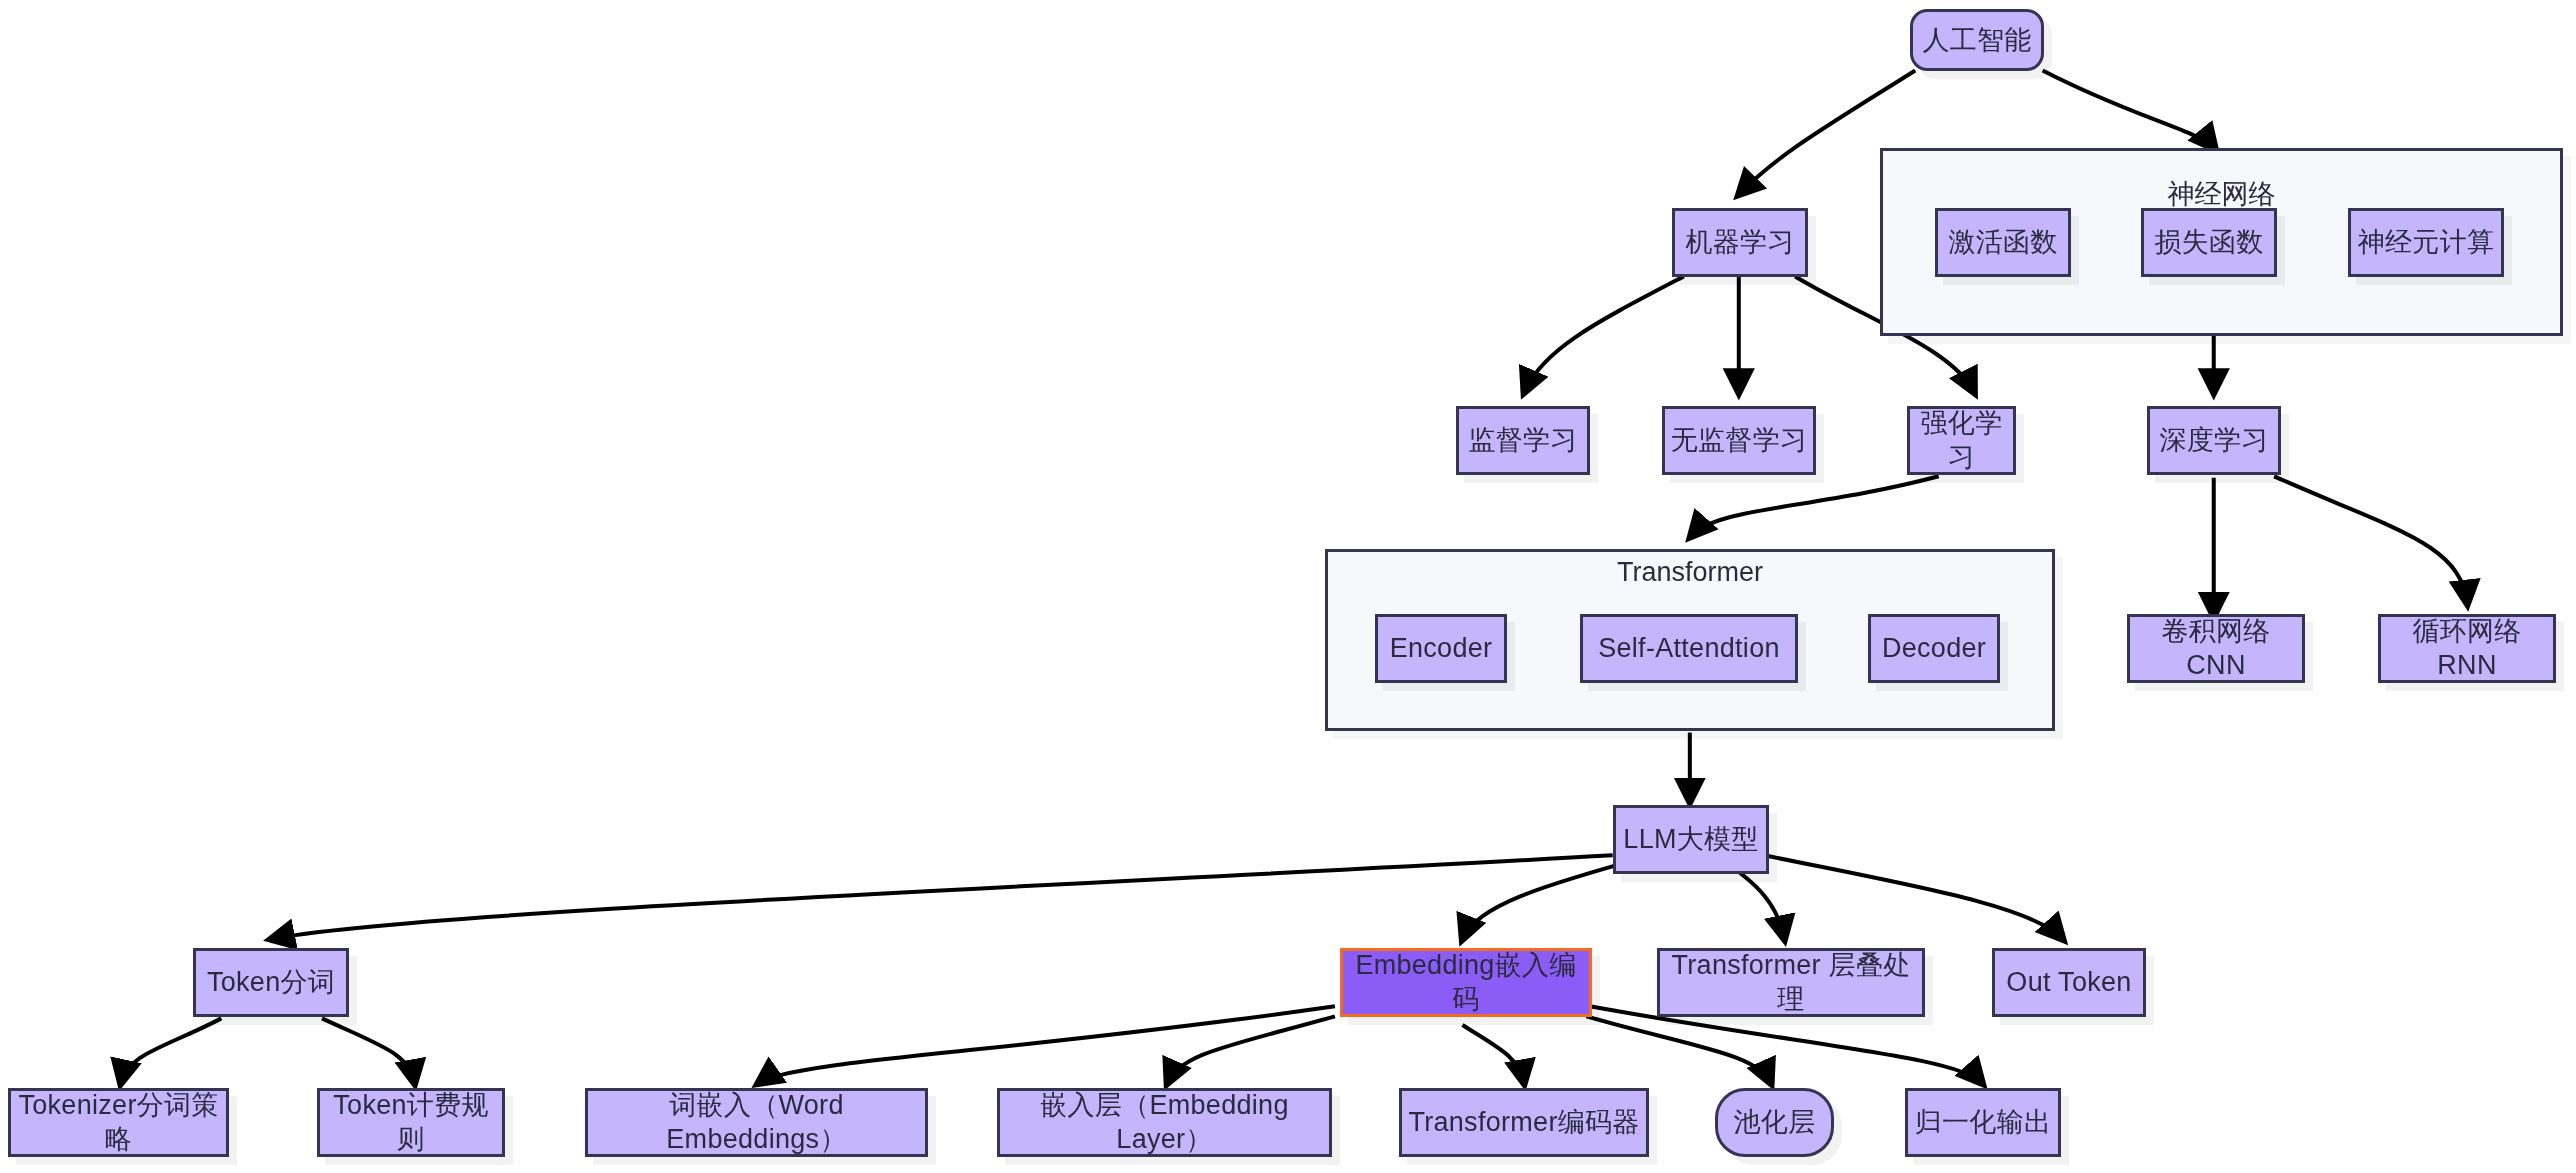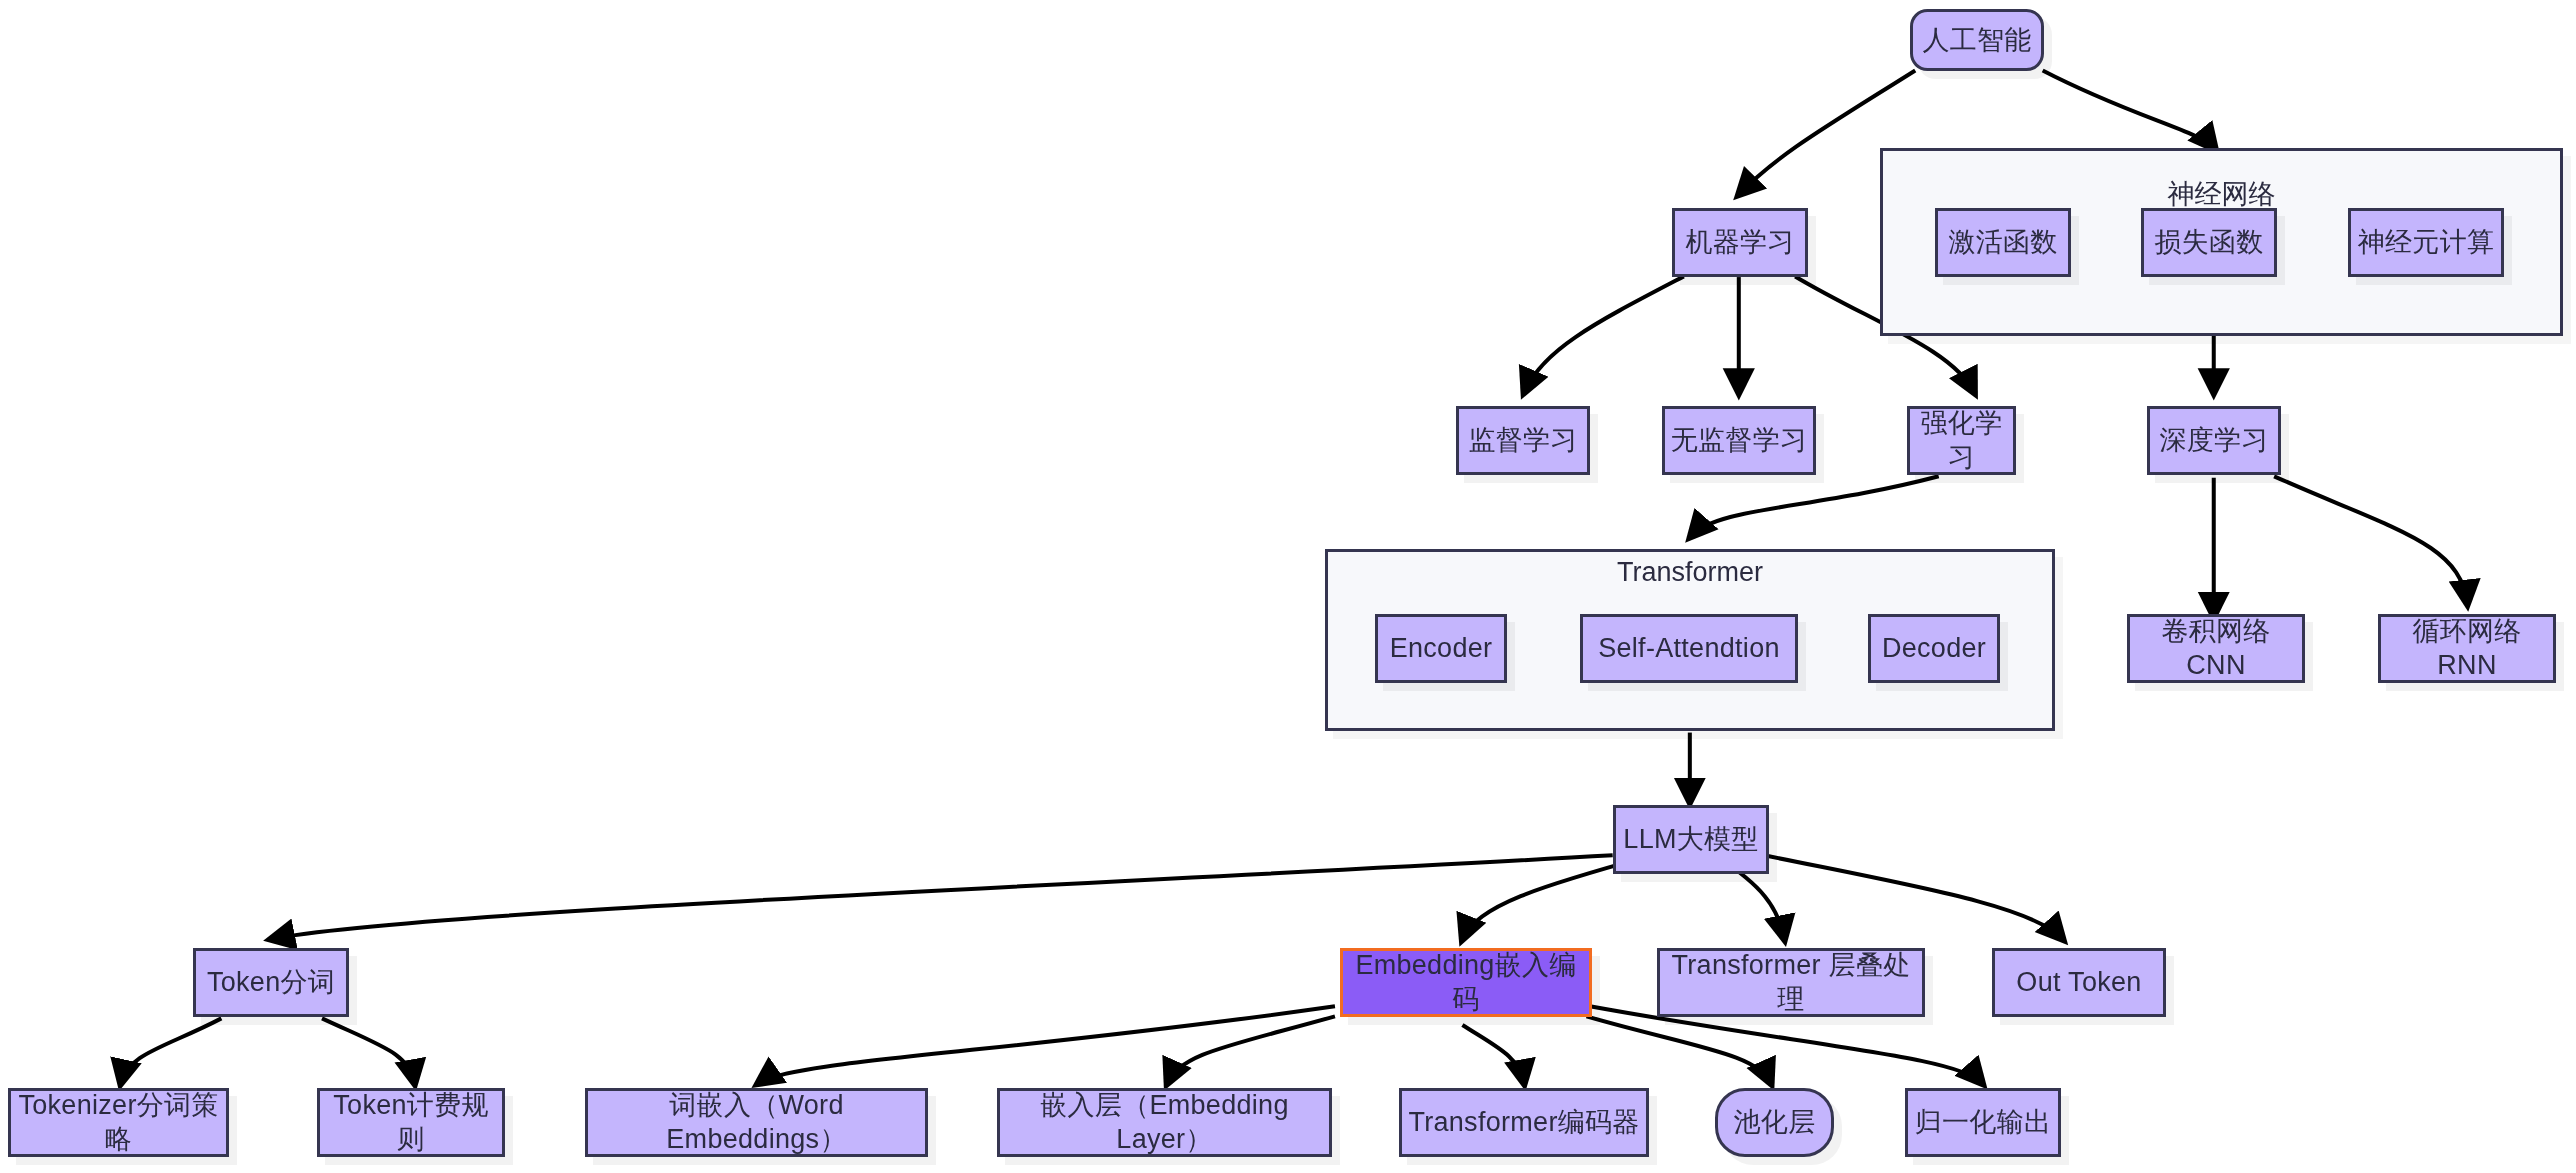--- a/index.html
+++ b/index.html
@@ -184,21 +184,21 @@
 
   <div class="node" style="left:193px; top:948px; width:156px; height:69px;">
     <span>Token分词</span>
   </div>
   <div class="node accent" style="left:1340px; top:948px; width:252px; height:69px;">
     <span>Embedding嵌入编码</span>
   </div>
   <div class="node" style="left:1657px; top:948px; width:268px; height:69px;">
     <span>Transformer 层叠处理</span>
   </div>
-  <div class="node" style="left:1992px; top:948px; width:174px; height:69px;">
+  <div class="node" style="left:1992px; top:948px; width:154px; height:69px;">
     <span>Out Token</span>
   </div>
 
   <div class="node" style="left:8px; top:1088px; width:221px; height:69px;">
     <span>Tokenizer分词策略</span>
   </div>
   <div class="node" style="left:317px; top:1088px; width:188px; height:69px;">
     <span>Token计费规则</span>
   </div>
   <div class="node" style="left:585px; top:1088px; width:343px; height:69px;">

